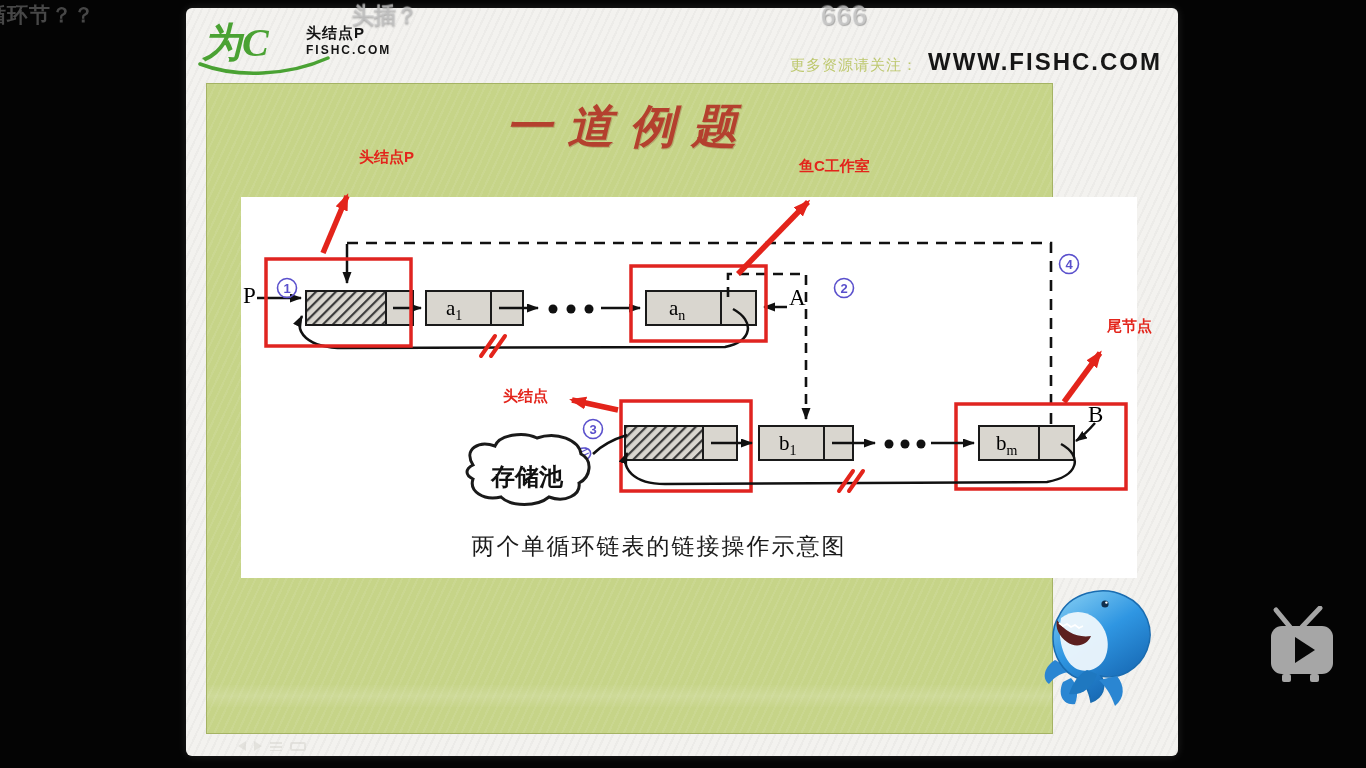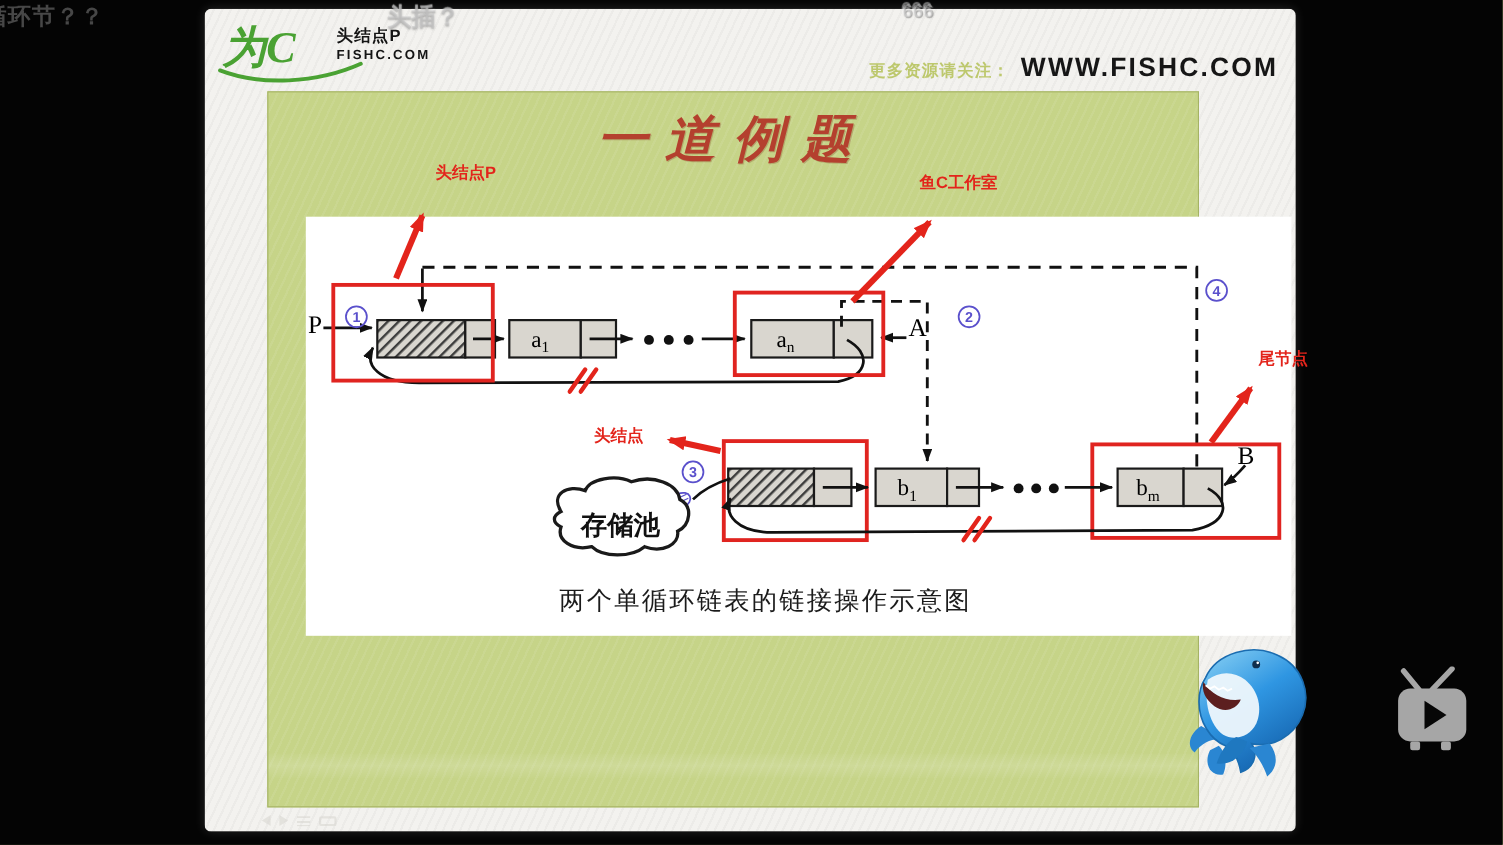--- a/index.html
+++ b/index.html
@@ -4,47 +4,46 @@
 <style>
   * { margin:0; padding:0; box-sizing:border-box; }
   body { background:#000; font-family:"Liberation Sans", sans-serif; }
   .stage { position:relative; width:1366px; height:768px; background:#040404; overflow:hidden; }
 
   
   .dm { position:absolute; font-weight:bold; white-space:nowrap; z-index:40; pointer-events:none; }
   .dm-left   { left:-15px; top:1px; font-size:21px; color:#474747; letter-spacing:1px; }
   .dm-center { left:352px; top:1px; font-size:22px; color:rgba(200,200,200,0.55);
                text-shadow:0 1px 2px rgba(100,100,100,0.55), 0 -1px 1px rgba(255,255,255,0.5); }
-  .dm-right  { left:820px; top:0; font-size:17px; color:rgba(240,240,240,0.4);
+  .dm-right  { left:820px; top:0; font-size:28px; color:rgba(240,240,240,0.4);
                text-shadow:1px 1px 1px rgba(120,120,120,0.6), -1px -1px 1px rgba(255,255,255,0.45); }
 
   
   .slide-frame {
     position:absolute; left:186px; top:8px; width:992px; height:748px;
     background-color:#f3f2ef;
     background-image:repeating-linear-gradient(115deg, rgba(0,0,0,0.028) 0 2px, transparent 2px 7px);
     border-radius:6px; box-shadow:0 0 10px rgba(255,255,255,0.12);
   }
 
   
   .logo-svg { position:absolute; left:10px; top:4px; }
   .studio-block { position:absolute; left:120px; top:16px; line-height:1.25; }
   .studio-name { font-size:15px; font-weight:bold; color:#141414; letter-spacing:1px; }
   .studio-domain { font-size:12px; font-weight:bold; color:#141414; letter-spacing:2px; }
   .promo { position:absolute; right:16px; top:40px; display:flex; align-items:baseline; gap:10px; }
-  .promo-label { font-size:15px; font-weight:bold; color:#bdc86d; letter-spacing:1px;text-align:center; }
+  .promo-label { font-size:15px; font-weight:normal; color:#bdc86d; letter-spacing:1px;text-align:center; }
   .promo-site { font-size:24px; font-weight:bold; color:#161616; letter-spacing:2px; }
 
   
   .content {
     position:absolute; left:20px; top:75px; width:847px; height:651px;
     background-color:#c6d488;
     background-image:repeating-linear-gradient(115deg, rgba(255,255,255,0.075) 0 2px, transparent 2px 7px);
     border:1px solid #a5b364;
-    margin-left:37px;
   }
   .content::after { 
     content:""; position:absolute; left:0; right:0; bottom:26px; height:22px;
     background:linear-gradient(180deg, rgba(255,255,255,0.02), rgba(255,255,255,0.14), rgba(255,255,255,0.02));
     pointer-events:none;
   }
 
   .slide-title {
     position:absolute; left:0; top:12px; width:100%;
     text-align:center; font-family:"Liberation Serif", serif; font-style:italic; font-weight:bold;

